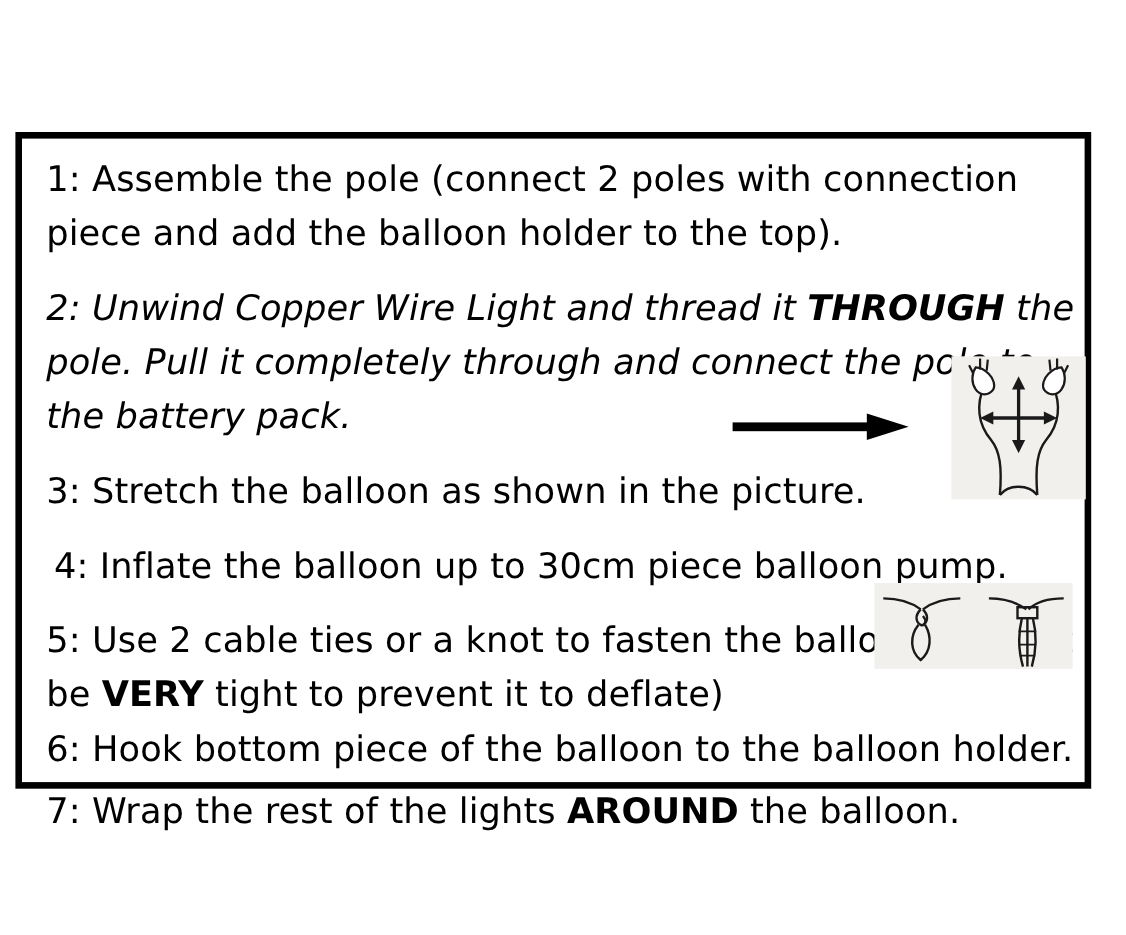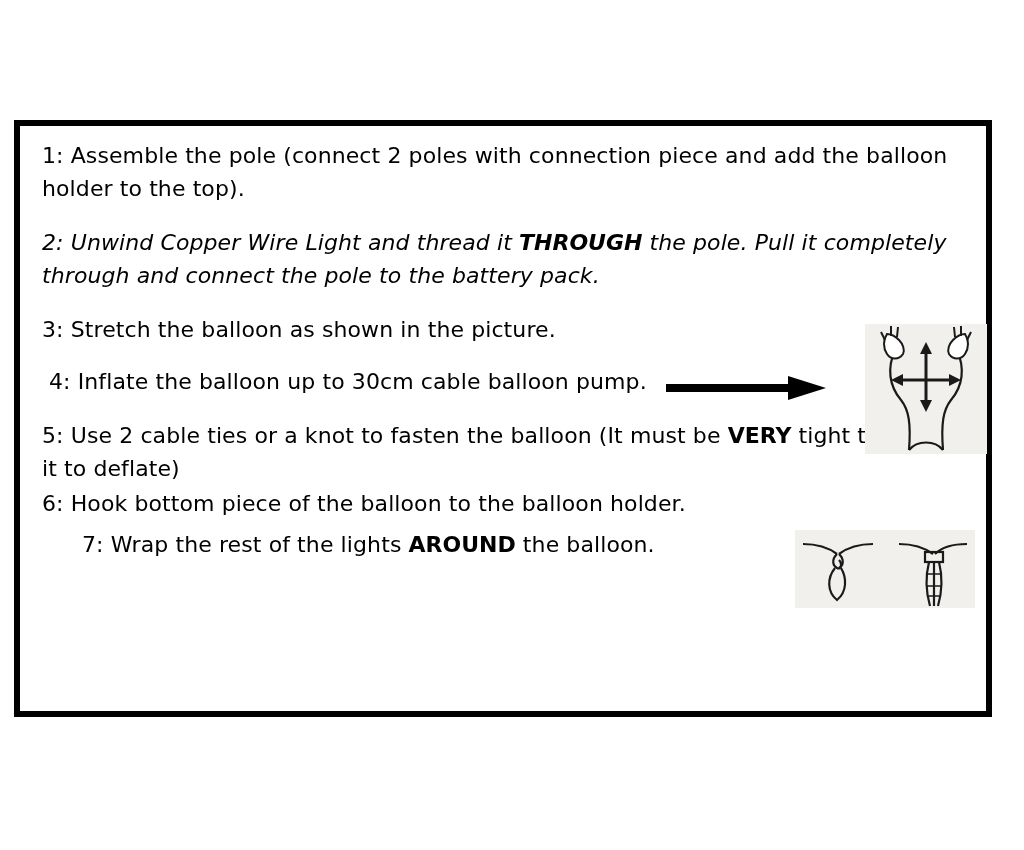--- a/index.html
+++ b/index.html
@@ -29,35 +29,35 @@
     box-sizing: border-box;
     background: #ffffff;
   }
   .steps {
     position: absolute;
     left: 22px;
     top: 13px;
     width: 940px;
   }
   .step {
-    font-size: 22px;
+    font-size: 32px;
     line-height: 1.52;
     color: #000000;
     letter-spacing: 0.1px;
     margin-bottom: 18px;
     position: relative;
   }
   .step:last-child { margin-bottom: 0; }
   .step-1 { margin-bottom: 20px; }
   .step-2 { margin-bottom: 20px; font-style: italic; }
   .step-3 { margin-bottom: 19px; }
   .step-4 { margin-bottom: 20px; padding-left: 7px; }
   .step-5 { margin-bottom: 1px; }
   .step-6 { margin-bottom: 8px; }
-  .step-7 { margin-bottom: 0; margin-left: 40px; }
+  .step-7 { margin-bottom: 0; }
   .bold {
     font-weight: bold;
     letter-spacing: 0;
   }
   
   .arrow {
     position: absolute;
     left: 646px;
     top: 250px;
     width: 160px;
@@ -117,21 +117,21 @@
 
       <div class="step step-2">
         <span>2: Unwind Copper Wire Light and thread it </span><span class="bold">THROUGH</span><span> the pole. Pull it completely through and connect the pole to the battery pack.</span>
       </div>
 
       <div class="step step-3">
         <span>3: Stretch the balloon as shown in the picture.</span>
       </div>
 
       <div class="step step-4">
-        <span>4: Inflate the balloon up to 30cm cable balloon pump.</span>
+        <span>4: Inflate the balloon up to 30cm piece balloon pump.</span>
       </div>
 
       <div class="step step-5">
         <span>5: Use 2 cable ties or a knot to fasten the balloon (It must be </span><span class="bold">VERY</span><span> tight to prevent it to deflate)</span>
       </div>
 
       <div class="step step-6">
         <span>6: Hook bottom piece of the balloon to the balloon holder.</span>
       </div>
 

